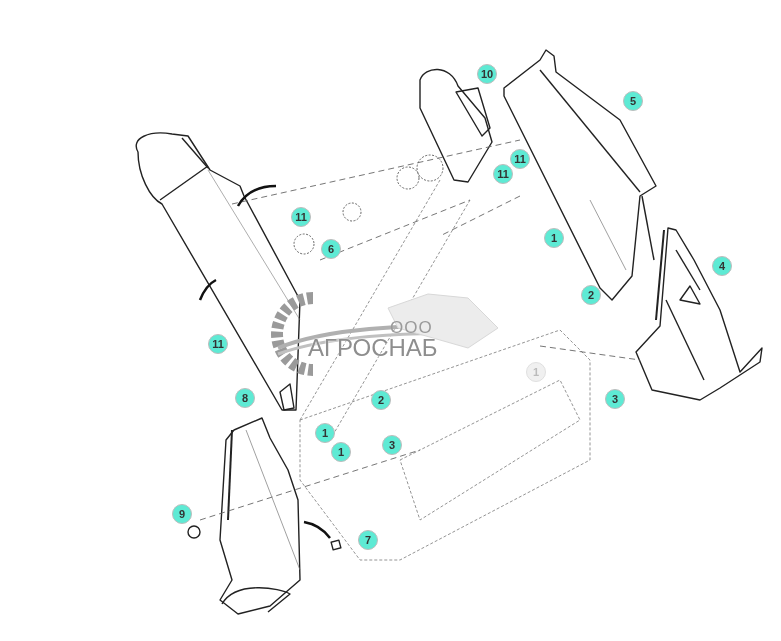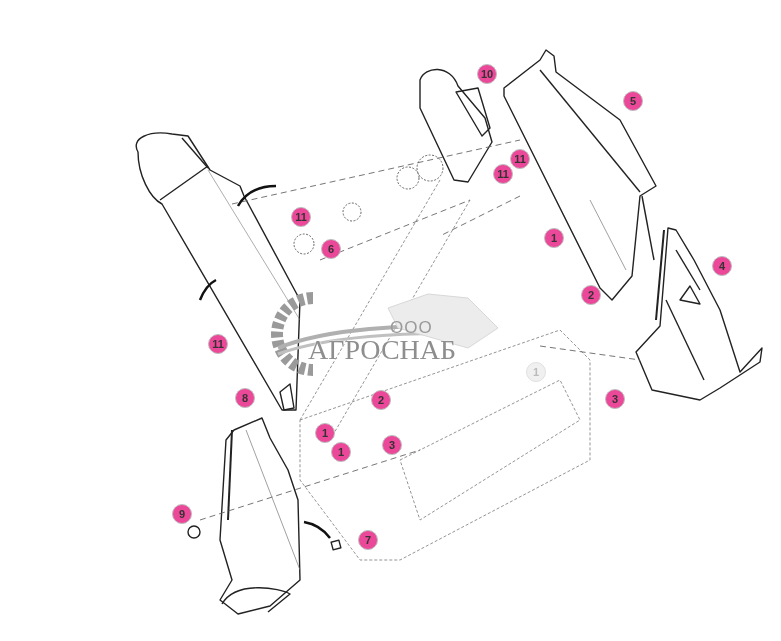--- a/index.html
+++ b/index.html
@@ -1,22 +1,22 @@
 <!DOCTYPE html>
 <html><head>
 <meta charset="utf-8">
 <style>
   html,body{margin:0;padding:0;background:#fff;}
   #stage{position:relative;width:781px;height:641px;overflow:hidden;background:#fff;font-family:"Liberation Sans",sans-serif;}
   svg{position:absolute;left:0;top:0;}
-  .callout{position:absolute;width:18px;height:18px;margin-left:-9px;margin-top:-9px;border-radius:50%;background:#ec4899;border:1px solid #bdbdbd;color:#333;font-size:11px;font-weight:bold;line-height:18px;text-align:center;}
+  .callout{position:absolute;width:18px;height:18px;margin-left:-9px;margin-top:-9px;border-radius:50%;background:#5eead4;border:1px solid #bdbdbd;color:#333;font-size:11px;font-weight:bold;line-height:18px;text-align:center;}
   .callout.faint{background:#f0f0f0;color:#bbb;border-color:#e0e0e0;}
   #logo{position:absolute;left:268px;top:288px;width:250px;height:90px;}
   .logo-ooo{position:absolute;left:122px;top:30px;font-family:Liberation Sans, sans-serif;font-size:17px;color:#9a9a9a;letter-spacing:1px;}
-  .logo-name{position:absolute;left:40px;top:46px;font-family:Liberation Serif, serif;font-size:28px;color:#8e8e8e;letter-spacing:0px;text-shadow:0 0 2px #fff,0 0 1px #fff;}
+  .logo-name{position:absolute;left:40px;top:46px;font-family:Liberation Sans, sans-serif;font-size:24px;color:#8e8e8e;letter-spacing:0px;text-shadow:0 0 2px #fff,0 0 1px #fff;}
 </style>
 </head>
 <body>
 
 <div id="stage">
   <svg width="781" height="641" viewBox="0 0 781 641">
     <g fill="none" stroke="#222" stroke-width="1.4" stroke-linejoin="round">
 
       <g>
         <path d="M138,152 C130,138 150,130 172,134 L188,136 L210,170 L240,186 L244,196 L300,300 L296,410 L282,410 L162,204 C150,198 138,175 138,152 Z" fill="#fff"></path>

